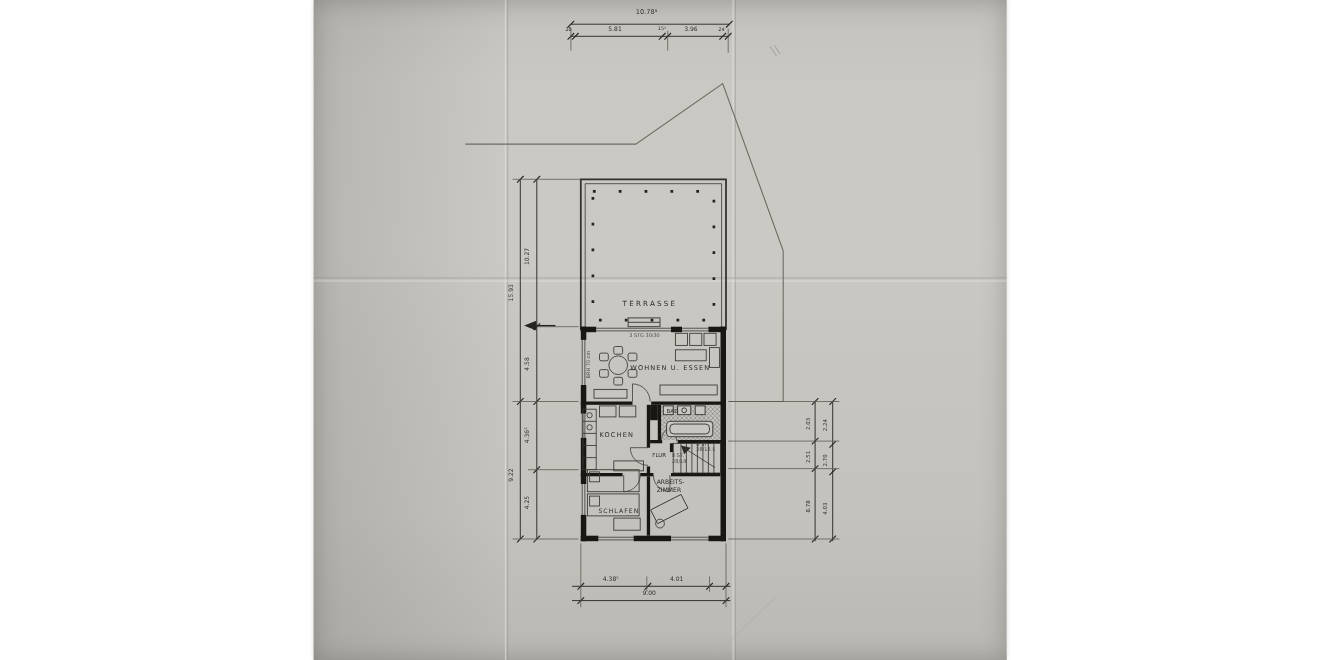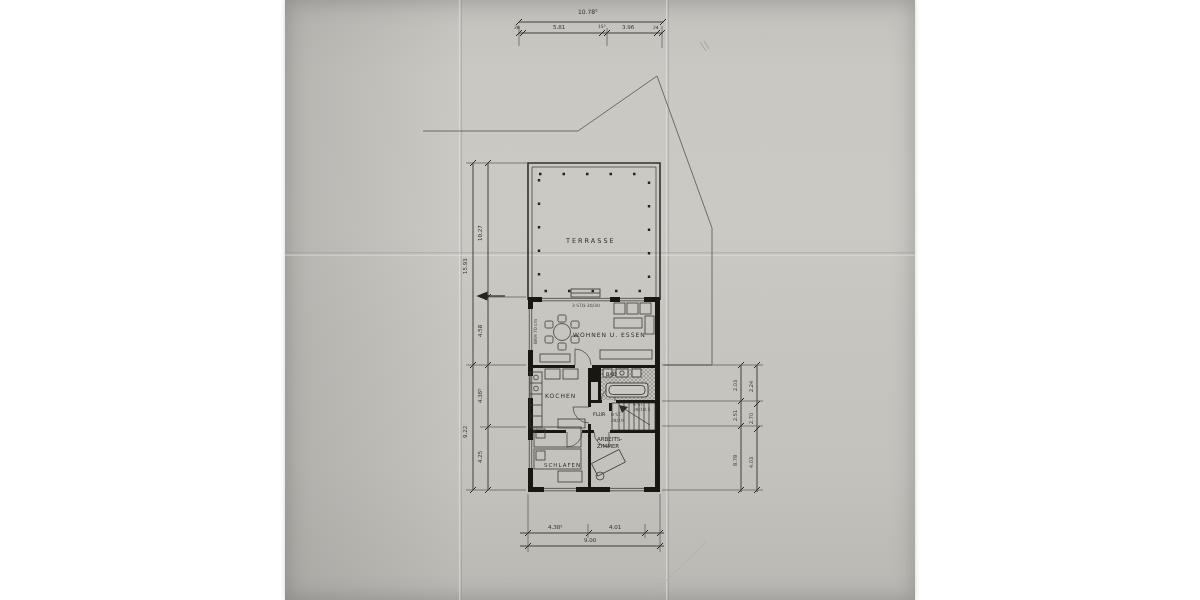--- a/index.html
+++ b/index.html
@@ -32,21 +32,21 @@
     position:absolute;white-space:nowrap;color:#2d2b26;
     font-family:"DejaVu Sans", sans-serif;line-height:1;
   }
   .rot{transform:rotate(-90deg);transform-origin:0 0;}
   .f45{font-size:4.5px;}
   .f5{font-size:5px;}
   .f55{font-size:5.5px;}
   .f6{font-size:6px;}
   .f65{font-size:6.5px;}
   .ls1{letter-spacing:1px;}
-  .ls2{letter-spacing:2px;}
+  .ls2{letter-spacing:2px;margin-top:35px;}
   .dim{color:#32302b;}
   .faded{color:#47453f;}
 </style>
 </head>
 <body>
 
 <div class="paper"></div>
 <div class="shade-left"></div>
 <div class="crease-v" style="left:459px"></div>
 <div class="crease-v" style="left:666px"></div>

